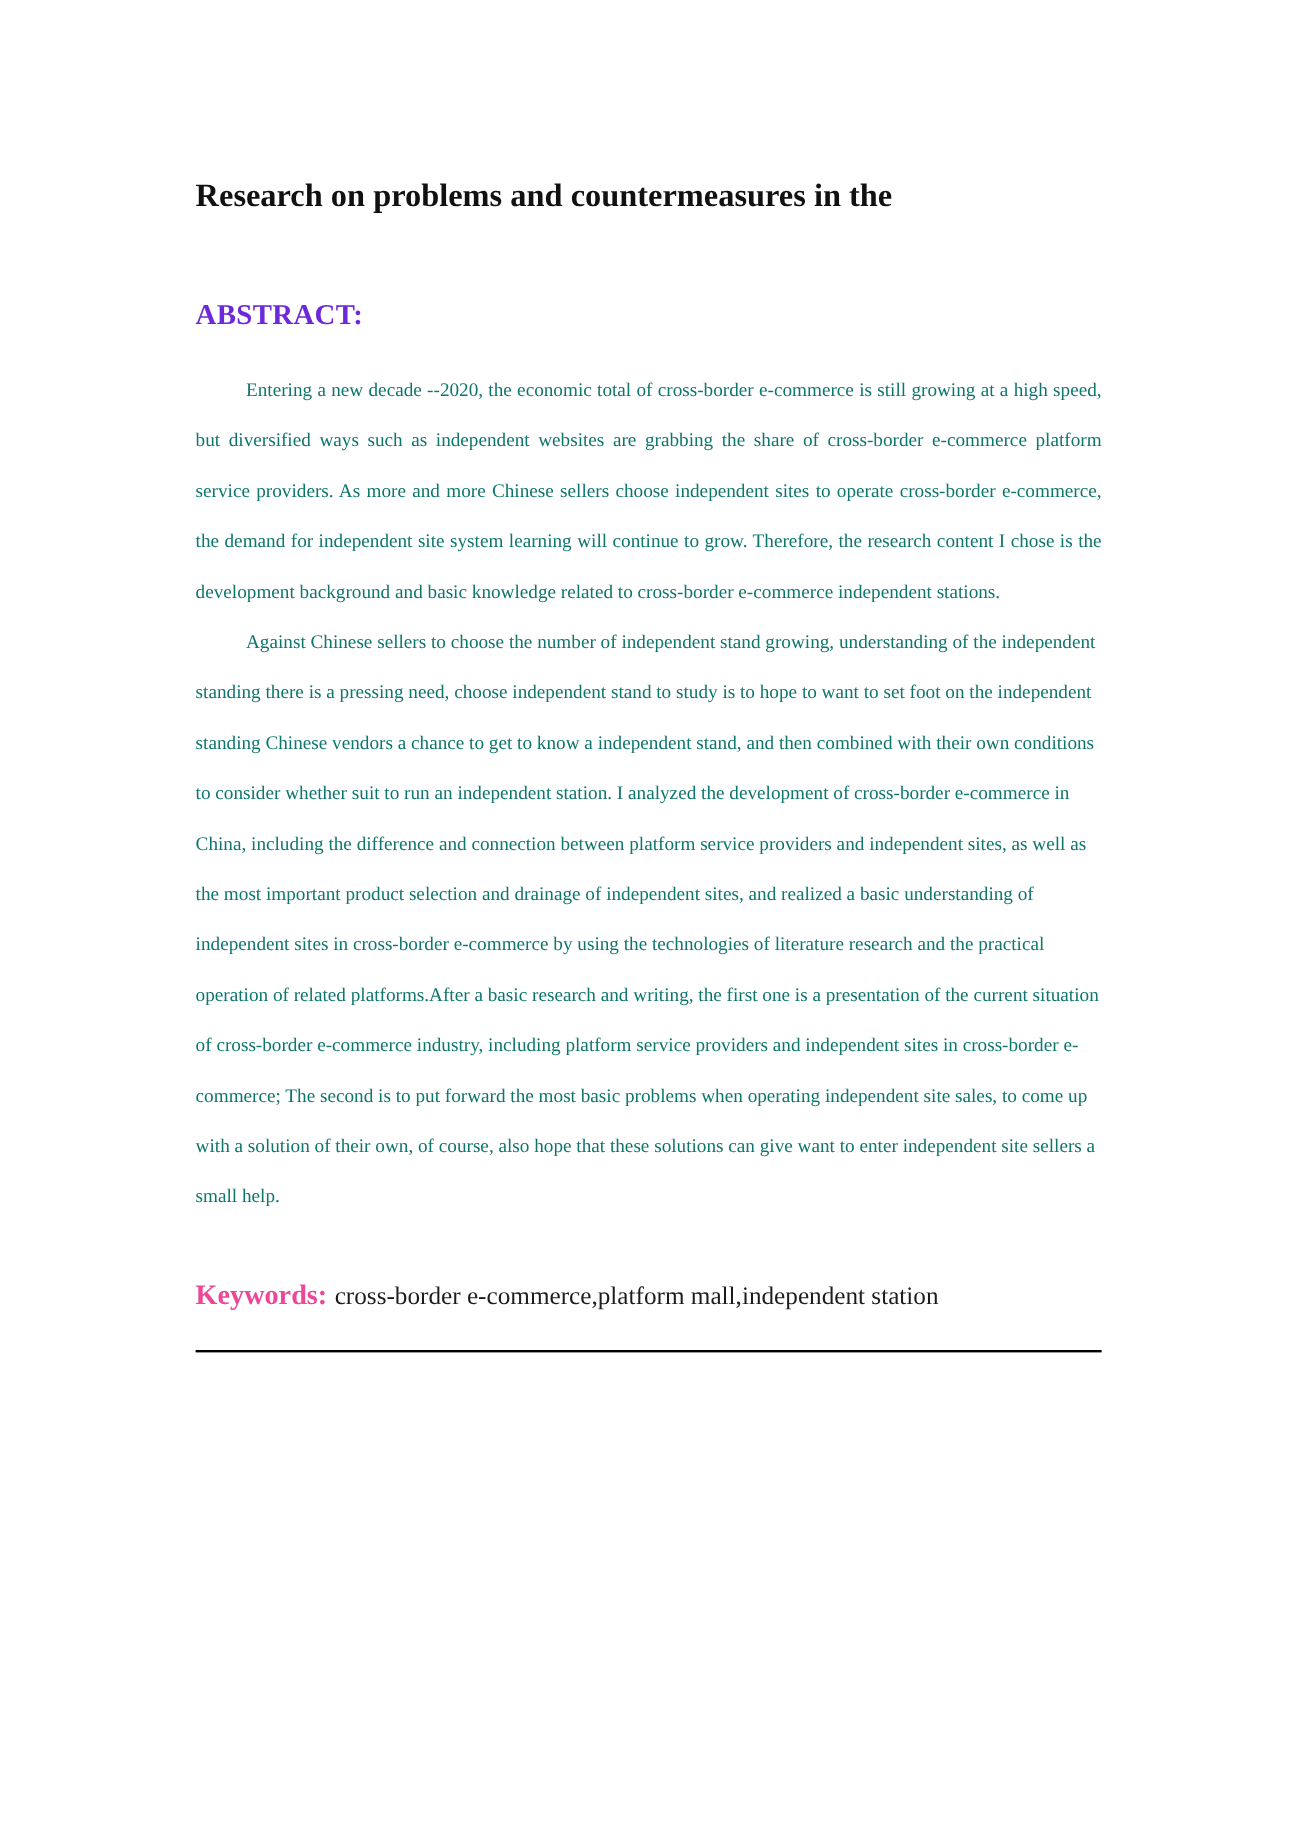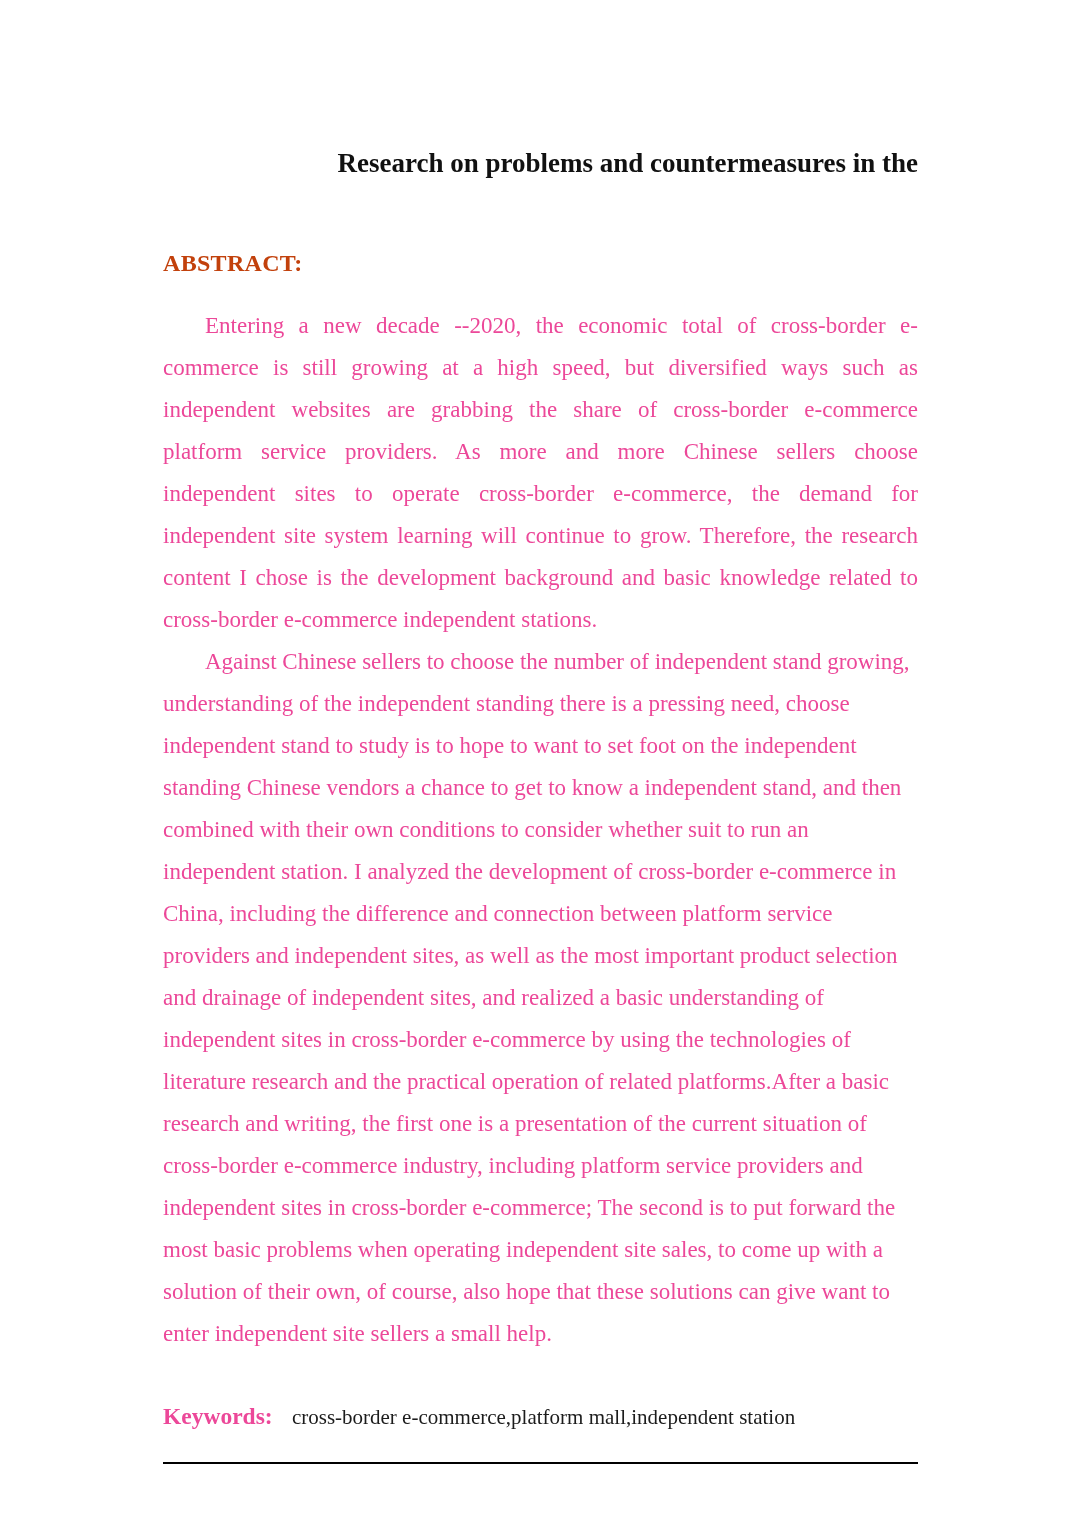--- a/index.html
+++ b/index.html
@@ -13,66 +13,66 @@
     .page {
       width: 1080px;
       height: 1527px;
       background: #ffffff;
       padding: 135px 162px 0 163px;
       position: relative;
       overflow: hidden;
     }
 
     .title {
-      text-align: right;
+      text-align: left;
       font-weight: bold;
       font-size: 27px;
       line-height: 57px;
       color: #111111;
       margin-bottom: 58px;
     }
 
     .title-line {
       display: block;
     }
 
     .abstract-heading {
       font-size: 24px;
       font-weight: bold;
-      color: #c2410c;
+      color: #6d28d9;
       margin-bottom: 28px;
       letter-spacing: 0.3px;
     }
 
     .body-para {
-      font-size: 23px;
+      font-size: 16px;
       line-height: 42px;
       text-indent: 42px;
-      color: #ec4899;
+      color: #0f766e;
     }
 
     .body-para.justify {
       text-align: justify;
     }
 
     .keywords {
       margin-top: 46px;
       font-size: 21px;
       line-height: 30px;
       color: #1c1c1c;
     }
 
     .keywords-label {
       font-size: 23.5px;
       font-weight: bold;
       color: #ec4899;
     }
 
     .keywords-text {
-      margin-left: 14px;
+      margin-left: 1px;
     }
 
     .footer-rule {
       border: none;
       border-top: 2px solid #000000;
       margin-top: 30px;
       width: 100%;
     }
   </style>
 </head>

